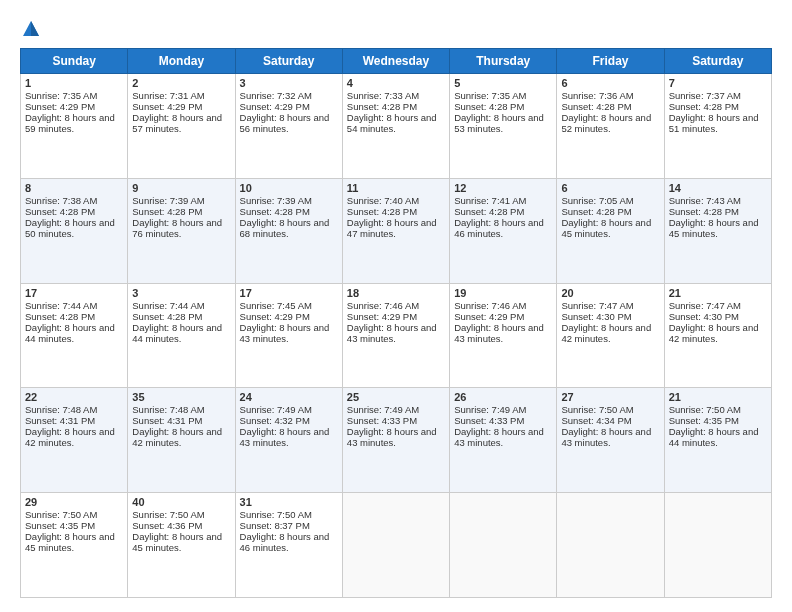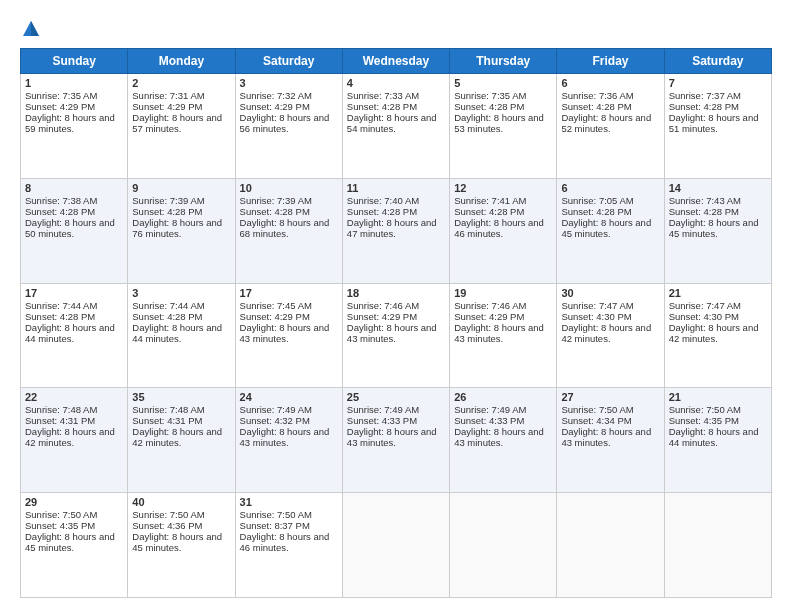--- a/index.html
+++ b/index.html
@@ -242,21 +242,21 @@
         <span>Sunset: 4:29 PM</span><br>
         <span>Daylight: 8 hours and 43 minutes.</span>
       </td>
           <td>
         <span class="day-num">19</span>
         <span>Sunrise: 7:46 AM</span><br>
         <span>Sunset: 4:29 PM</span><br>
         <span>Daylight: 8 hours and 43 minutes.</span>
       </td>
           <td>
-        <span class="day-num">30</span>
+        <span class="day-num">20</span>
         <span>Sunrise: 7:47 AM</span><br>
         <span>Sunset: 4:30 PM</span><br>
         <span>Daylight: 8 hours and 42 minutes.</span>
       </td>
           <td>
         <span class="day-num">21</span>
         <span>Sunrise: 7:47 AM</span><br>
         <span>Sunset: 4:30 PM</span><br>
         <span>Daylight: 8 hours and 42 minutes.</span>
       </td>

